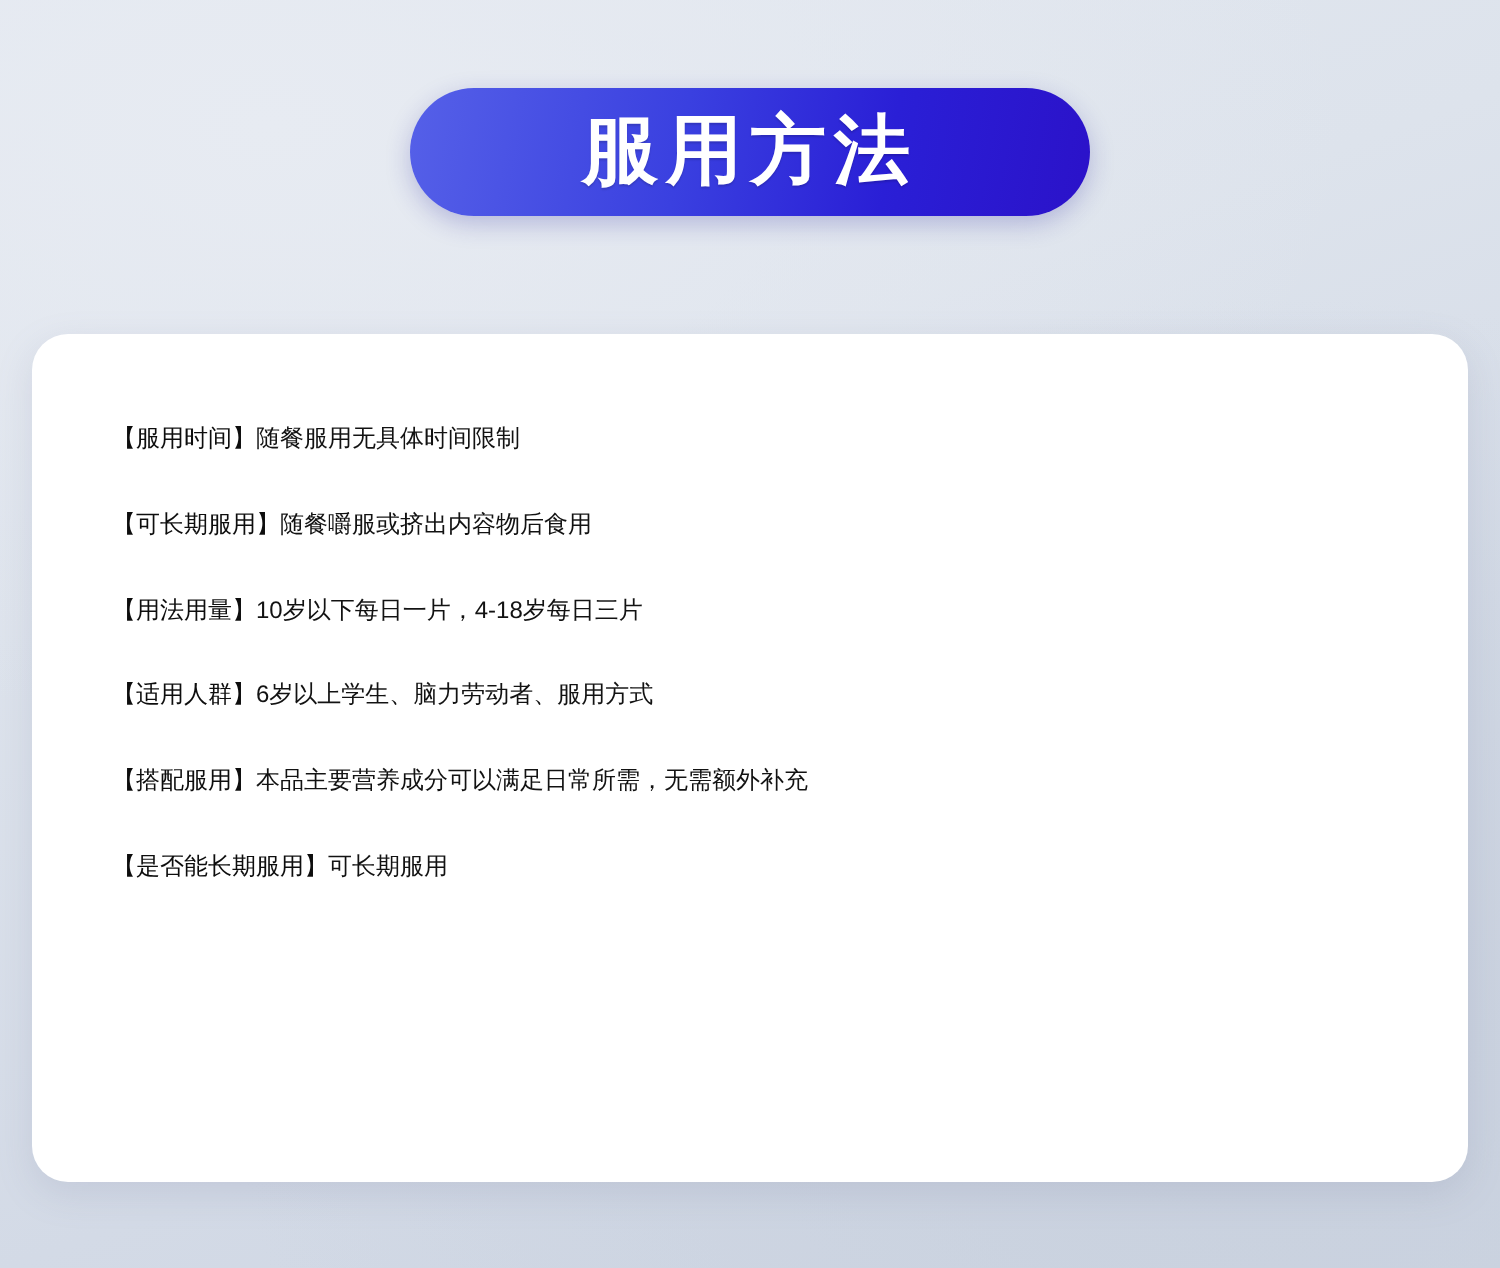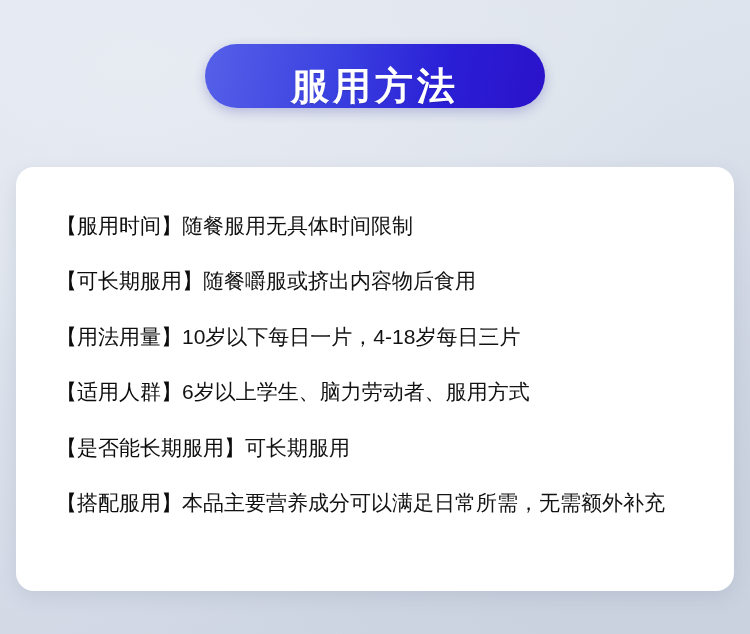--- a/index.html
+++ b/index.html
@@ -34,23 +34,22 @@
     display: flex;
     justify-content: center;
   }
   .title-pill {
     width: 340px;
     height: 64px;
     border-radius: 34px;
     background: linear-gradient(100deg, #5560e8 0%, #3a40e0 40%, #2a1fd6 70%, #2b12c9 100%);
     box-shadow: 0 4px 12px rgba(40,40,160,0.25);
     display: flex;
-    align-items: flex-end;
+    align-items: center;
     justify-content: center;
-    font-family: Liberation Mono, monospace;
   }
   .title-text {
     color: #ffffff;
     font-size: 38px;
     font-weight: bold;
     letter-spacing: 4px;
     line-height: 1;
     text-shadow: 0 1px 1px rgba(0,0,0,0.15);
   }
 
@@ -66,21 +65,21 @@
     box-shadow: 0 6px 18px rgba(120,130,160,0.18);
     box-sizing: border-box;
     padding: 44px 40px 40px 40px;
   }
 
   .list {
     display: block;
   }
   .row {
     display: block;
-    font-size: 21px;
+    font-size: 12px;
     color: #141414;
     line-height: 1.4;
     margin-bottom: 26px;
     white-space: nowrap;
   }
   .row:last-child {
     margin-bottom: 0;
   }
   .row .label {
     font-weight: normal;
@@ -114,23 +113,23 @@
 
       <div class="row">
         <span class="label">【用法用量】</span><span class="value">10岁以下每日一片，4-18岁每日三片</span>
       </div>
 
       <div class="row">
         <span class="label">【适用人群】</span><span class="value">6岁以上学生、脑力劳动者、服用方式</span>
       </div>
 
       <div class="row">
-        <span class="label">【是否能长期服用】</span><span class="value">可长期服用</span>
+        <span class="label">【搭配服用】</span><span class="value">本品主要营养成分可以满足日常所需，无需额外补充</span>
       </div>
 
       <div class="row">
-        <span class="label">【搭配服用】</span><span class="value">本品主要营养成分可以满足日常所需，无需额外补充</span>
+        <span class="label">【是否能长期服用】</span><span class="value">可长期服用</span>
       </div>
 
     </div>
   </div>
 
 </div>
 
 </body></html>

